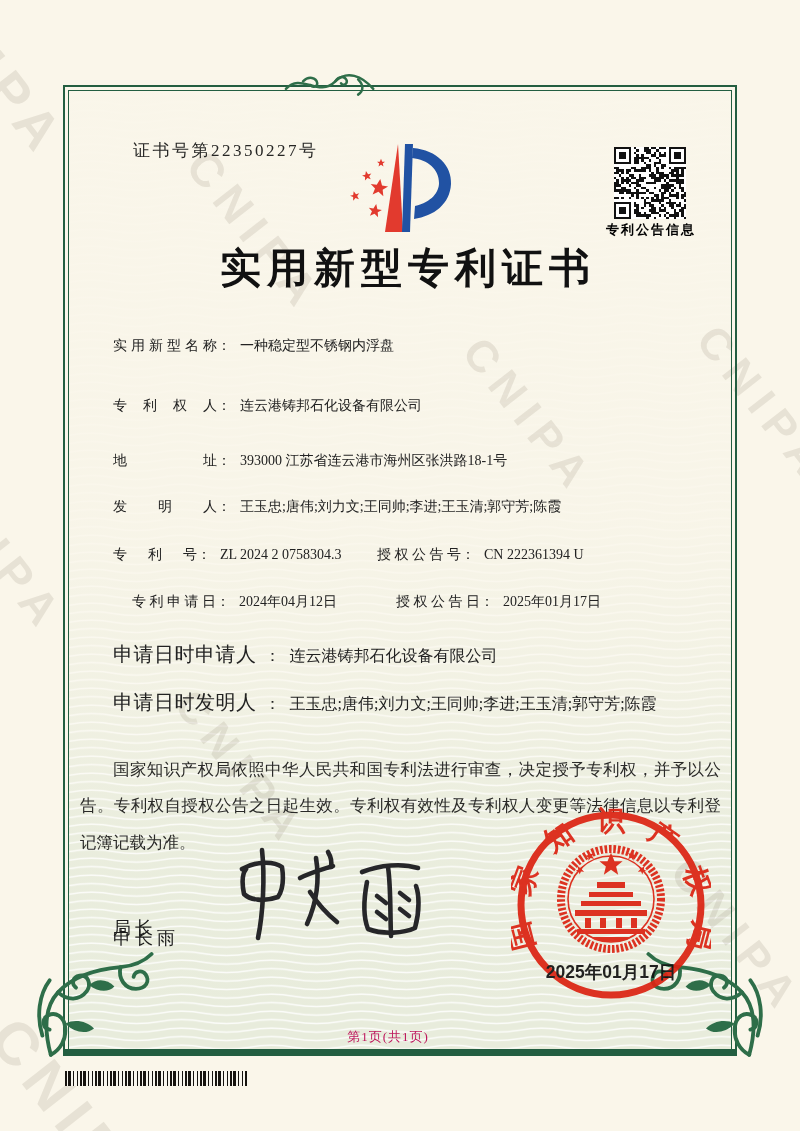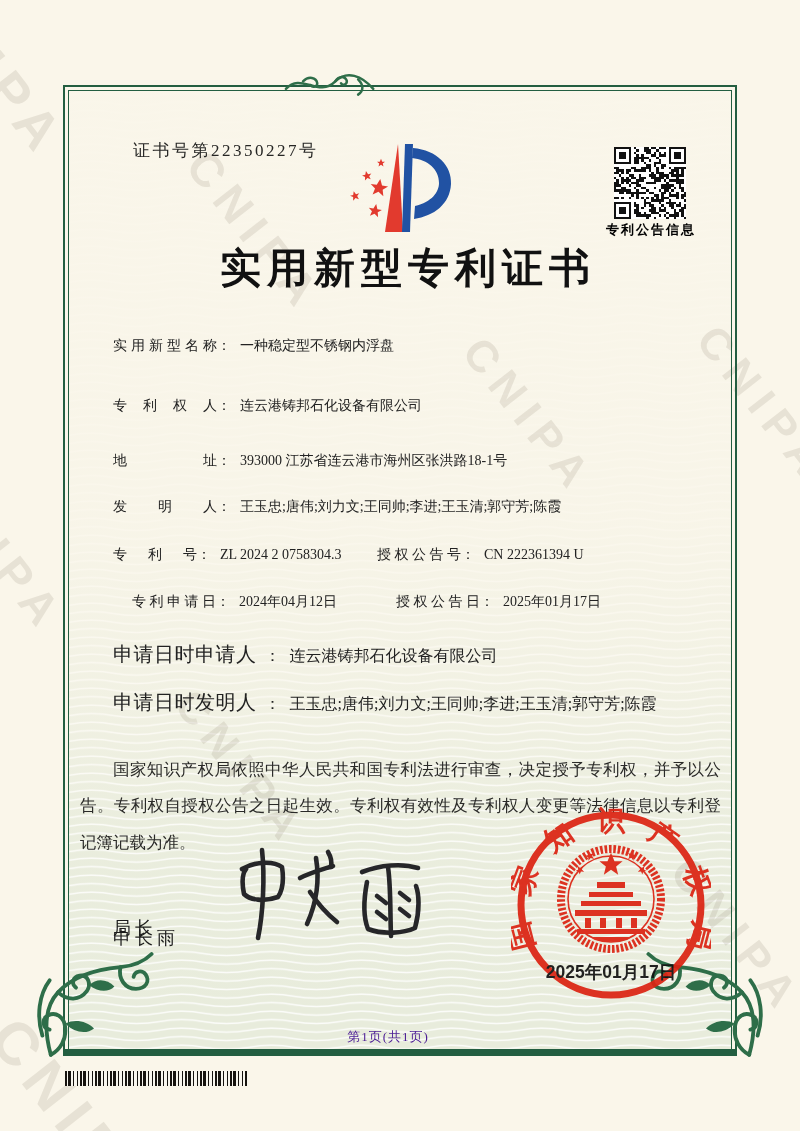--- a/index.html
+++ b/index.html
@@ -47,21 +47,21 @@
              text-align:justify;text-indent:2em;color:#2a2a28;z-index:5;}
 
   .officer{font-family:"Liberation Sans","DejaVu Sans",sans-serif;font-size:18px;
            letter-spacing:4px;color:#1c1c1c;z-index:5;}
   .officer-title{left:113px;top:916px;}
   .officer-name{left:113px;top:926px;}
   .signature{left:212px;top:842px;z-index:5;}
 
   .seal{left:511px;top:805px;z-index:6;opacity:0.93;}
 
-  .footer{left:0;top:1028px;width:776px;text-align:center;font-size:13px;letter-spacing:1px;color:#4c1d95;z-index:5;}
+  .footer{left:0;top:1028px;width:776px;text-align:center;font-size:13px;letter-spacing:1px;color:#be185d;z-index:5;}
   .barcode{left:65px;top:1071px;width:183px;height:15px;z-index:5;
            background:repeating-linear-gradient(90deg,
              #16130f 0 2px,#f8f6ee 2px 3px,#16130f 3px 6px,#f8f6ee 6px 8px,
              #16130f 8px 9px,#f8f6ee 9px 12px,#16130f 12px 13px,#f8f6ee 13px 15px);}
 
   .ornaments{z-index:4;}
 </style>
 </head>
 <body>
 

